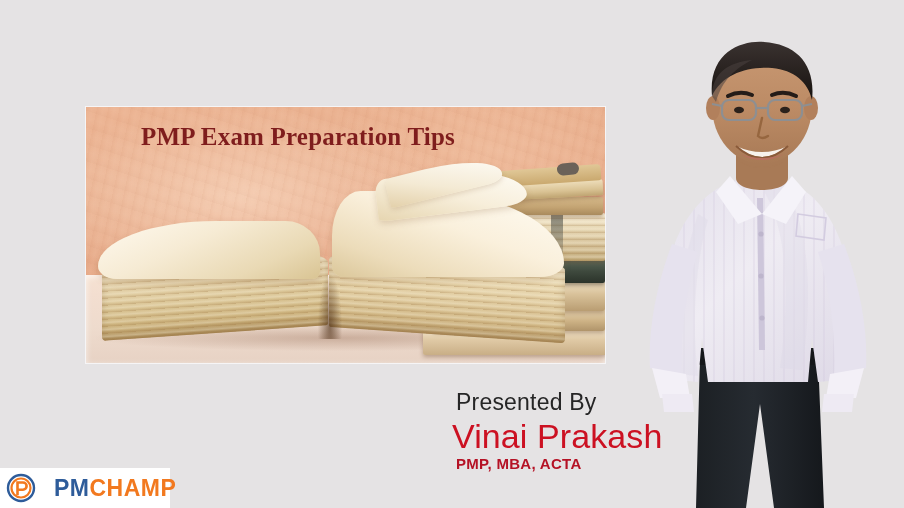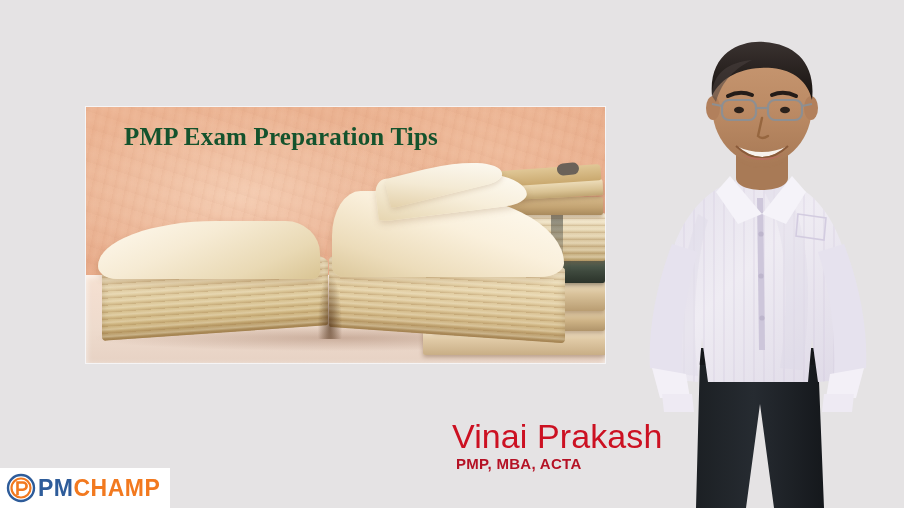--- a/index.html
+++ b/index.html
@@ -189,26 +189,26 @@
   }
   #stack-knob {
     position: absolute; left: 152px; bottom: 188px; width: 22px; height: 12px;
     background: #6b6259; border-radius: 8px;
     transform: rotate(-5deg);
   }
 
   
   #photo-caption {
     position: absolute;
-    left: 38px;
+    left: 55px;
     top: 16px;
     font-family: "Liberation Serif", serif;
     font-size: 25px;
     font-weight: bold;
-    color: #14532d;
+    color: #7f1d1d;
     letter-spacing: 0.2px;
     white-space: nowrap;
   }
 
   
   #presented-by {
     position: absolute;
     left: 456px;
     top: 389px;
     font-size: 23px;
@@ -253,21 +253,21 @@
     width: 170px;
     height: 40px;
     background: #ffffff;
     display: flex;
     align-items: center;
     padding-left: 6px;
     box-sizing: border-box;
   }
   #logo-mark { flex: 0 0 auto; width: 30px; height: 30px; }
   #logo-text {
-    margin-left: 2px;
+    margin-left: 18px;
     font-family: "Liberation Sans", sans-serif;
     font-size: 23px;
     font-weight: bold;
     letter-spacing: 0.5px;
     line-height: 1;
     white-space: nowrap;
   }
   #logo-pm { color: #2e5c9a; }
   #logo-champ { color: #f2791f; }
 </style>
@@ -303,20 +303,21 @@
     <div id="book-right-block"></div>
     <div id="book-spine-shadow"></div>
     <div id="page-left-curve"></div>
     <div id="page-right-curve"></div>
     <div id="page-fly-1"></div>
     <div id="page-fly-2"></div>
 
     <div id="photo-caption">PMP Exam Preparation Tips</div>
   </div>
 
+  <div id="presented-by">Presented By</div>
   <div id="presenter-creds">PMP, MBA, ACTA</div>
   <div id="presenter-name">Vinai Prakash</div>
 
   <svg id="person" viewBox="0 0 292 470" xmlns="http://www.w3.org/2000/svg">
     <defs>
       <linearGradient id="shirtGrad" x1="0" y1="0" x2="1" y2="1">
         <stop offset="0%" stop-color="#e4e0ec"></stop>
         <stop offset="45%" stop-color="#efecf3"></stop>
         <stop offset="100%" stop-color="#ddd8e6"></stop>
       </linearGradient>

